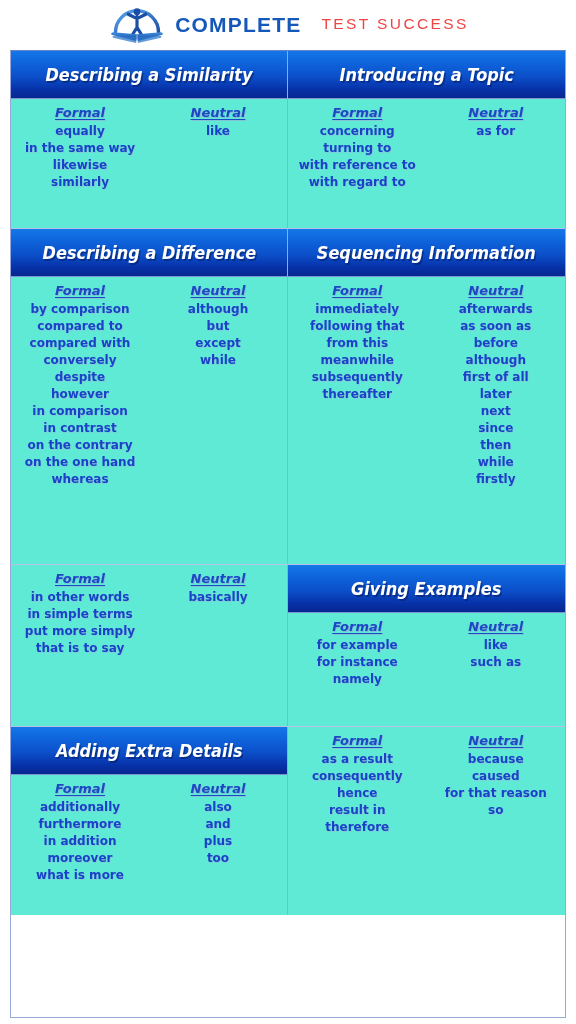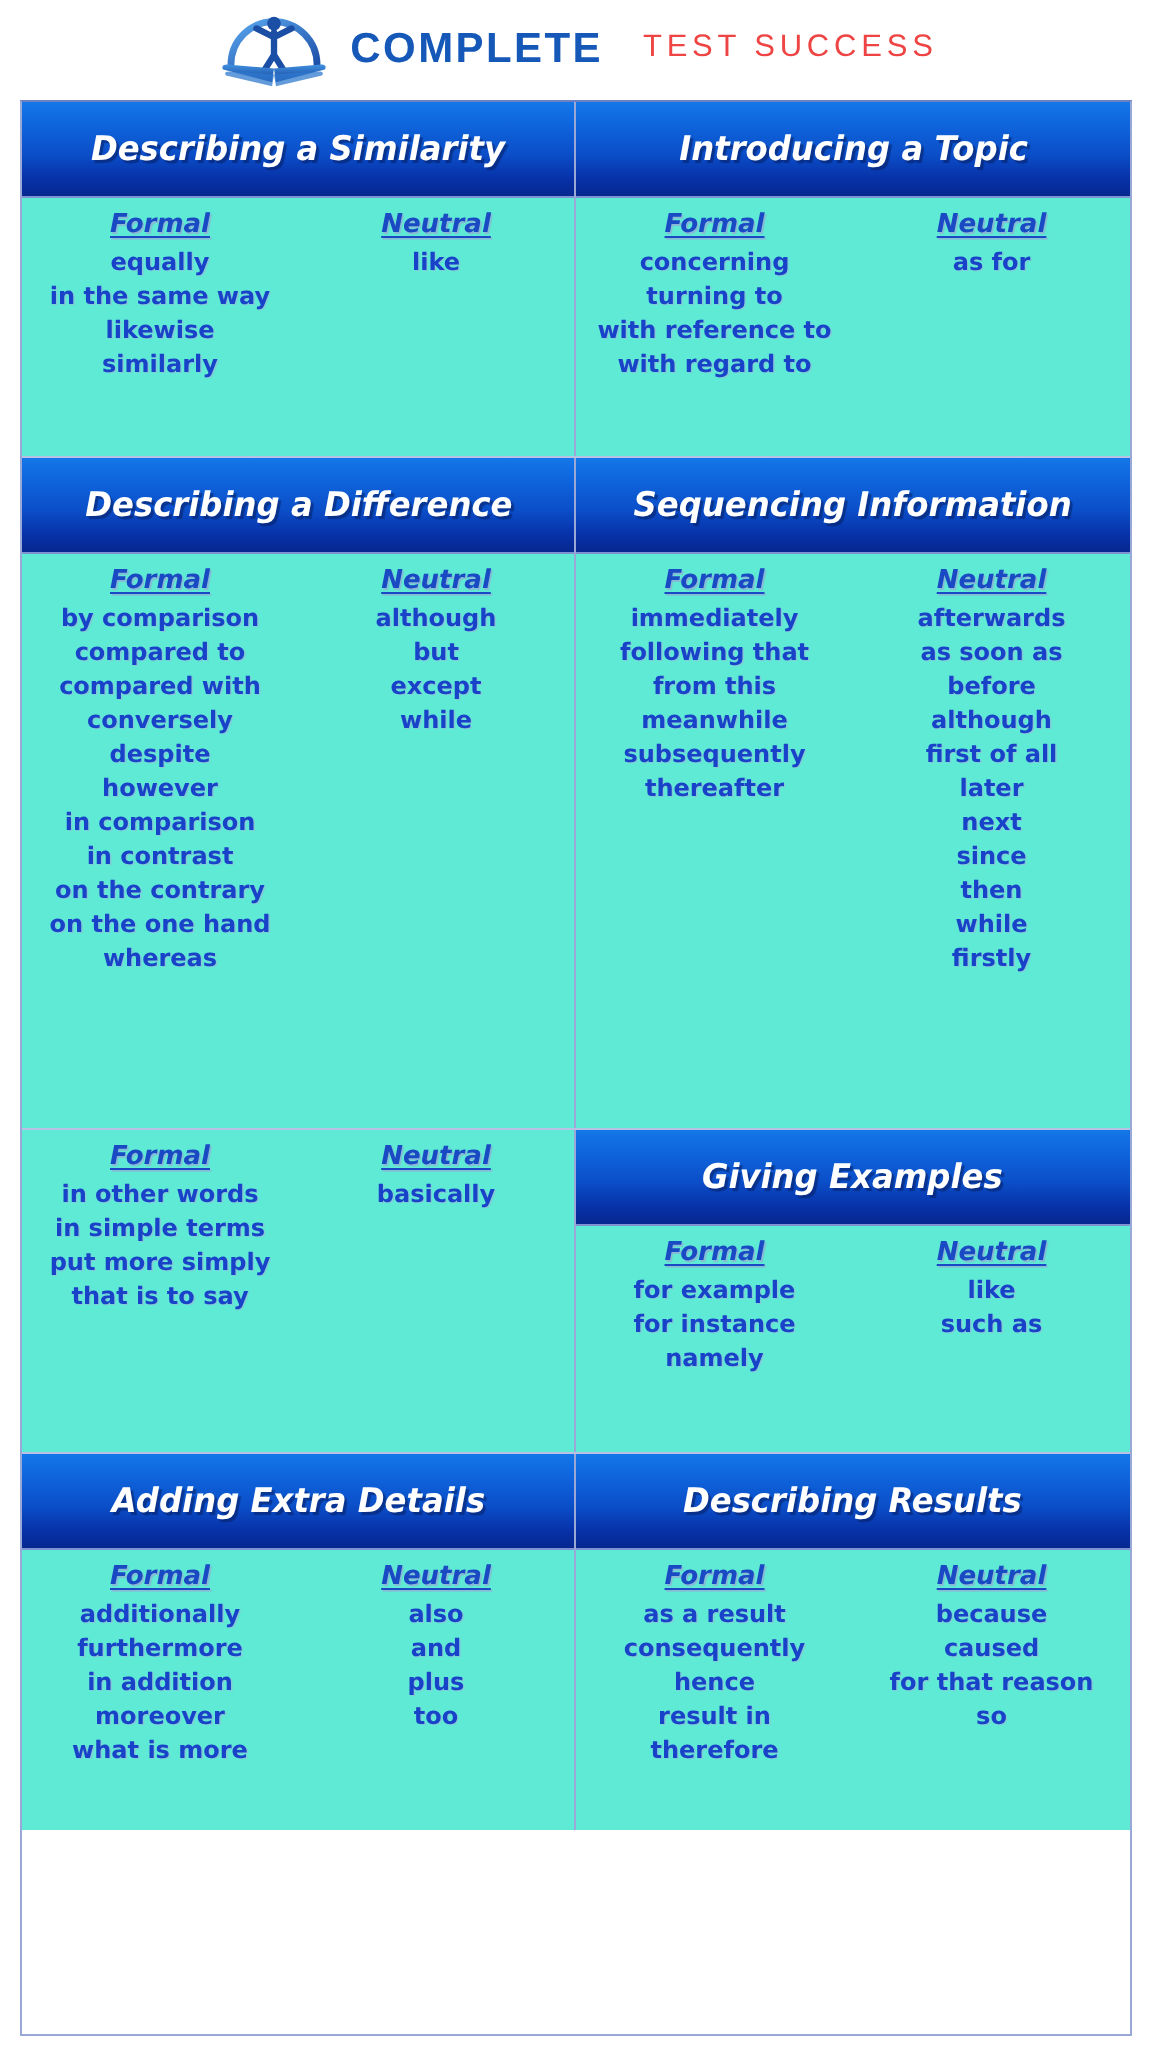--- a/index.html
+++ b/index.html
@@ -342,23 +342,20 @@
             <div class="col">
               <div class="col-title">Neutral</div>
               <div class="word">also</div>
               <div class="word">and</div>
               <div class="word">plus</div>
               <div class="word">too</div>
             </div>
           </div>
         </div>
         <div class="cell">
-          <div class="cell-header">
-            <div class="cell-header-text">Describing Results</div>
-          </div>
           <div class="cell-body">
             <div class="col">
               <div class="col-title">Formal</div>
               <div class="word">as a result</div>
               <div class="word">consequently</div>
               <div class="word">hence</div>
               <div class="word">result in</div>
               <div class="word">therefore</div>
             </div>
             <div class="col">

